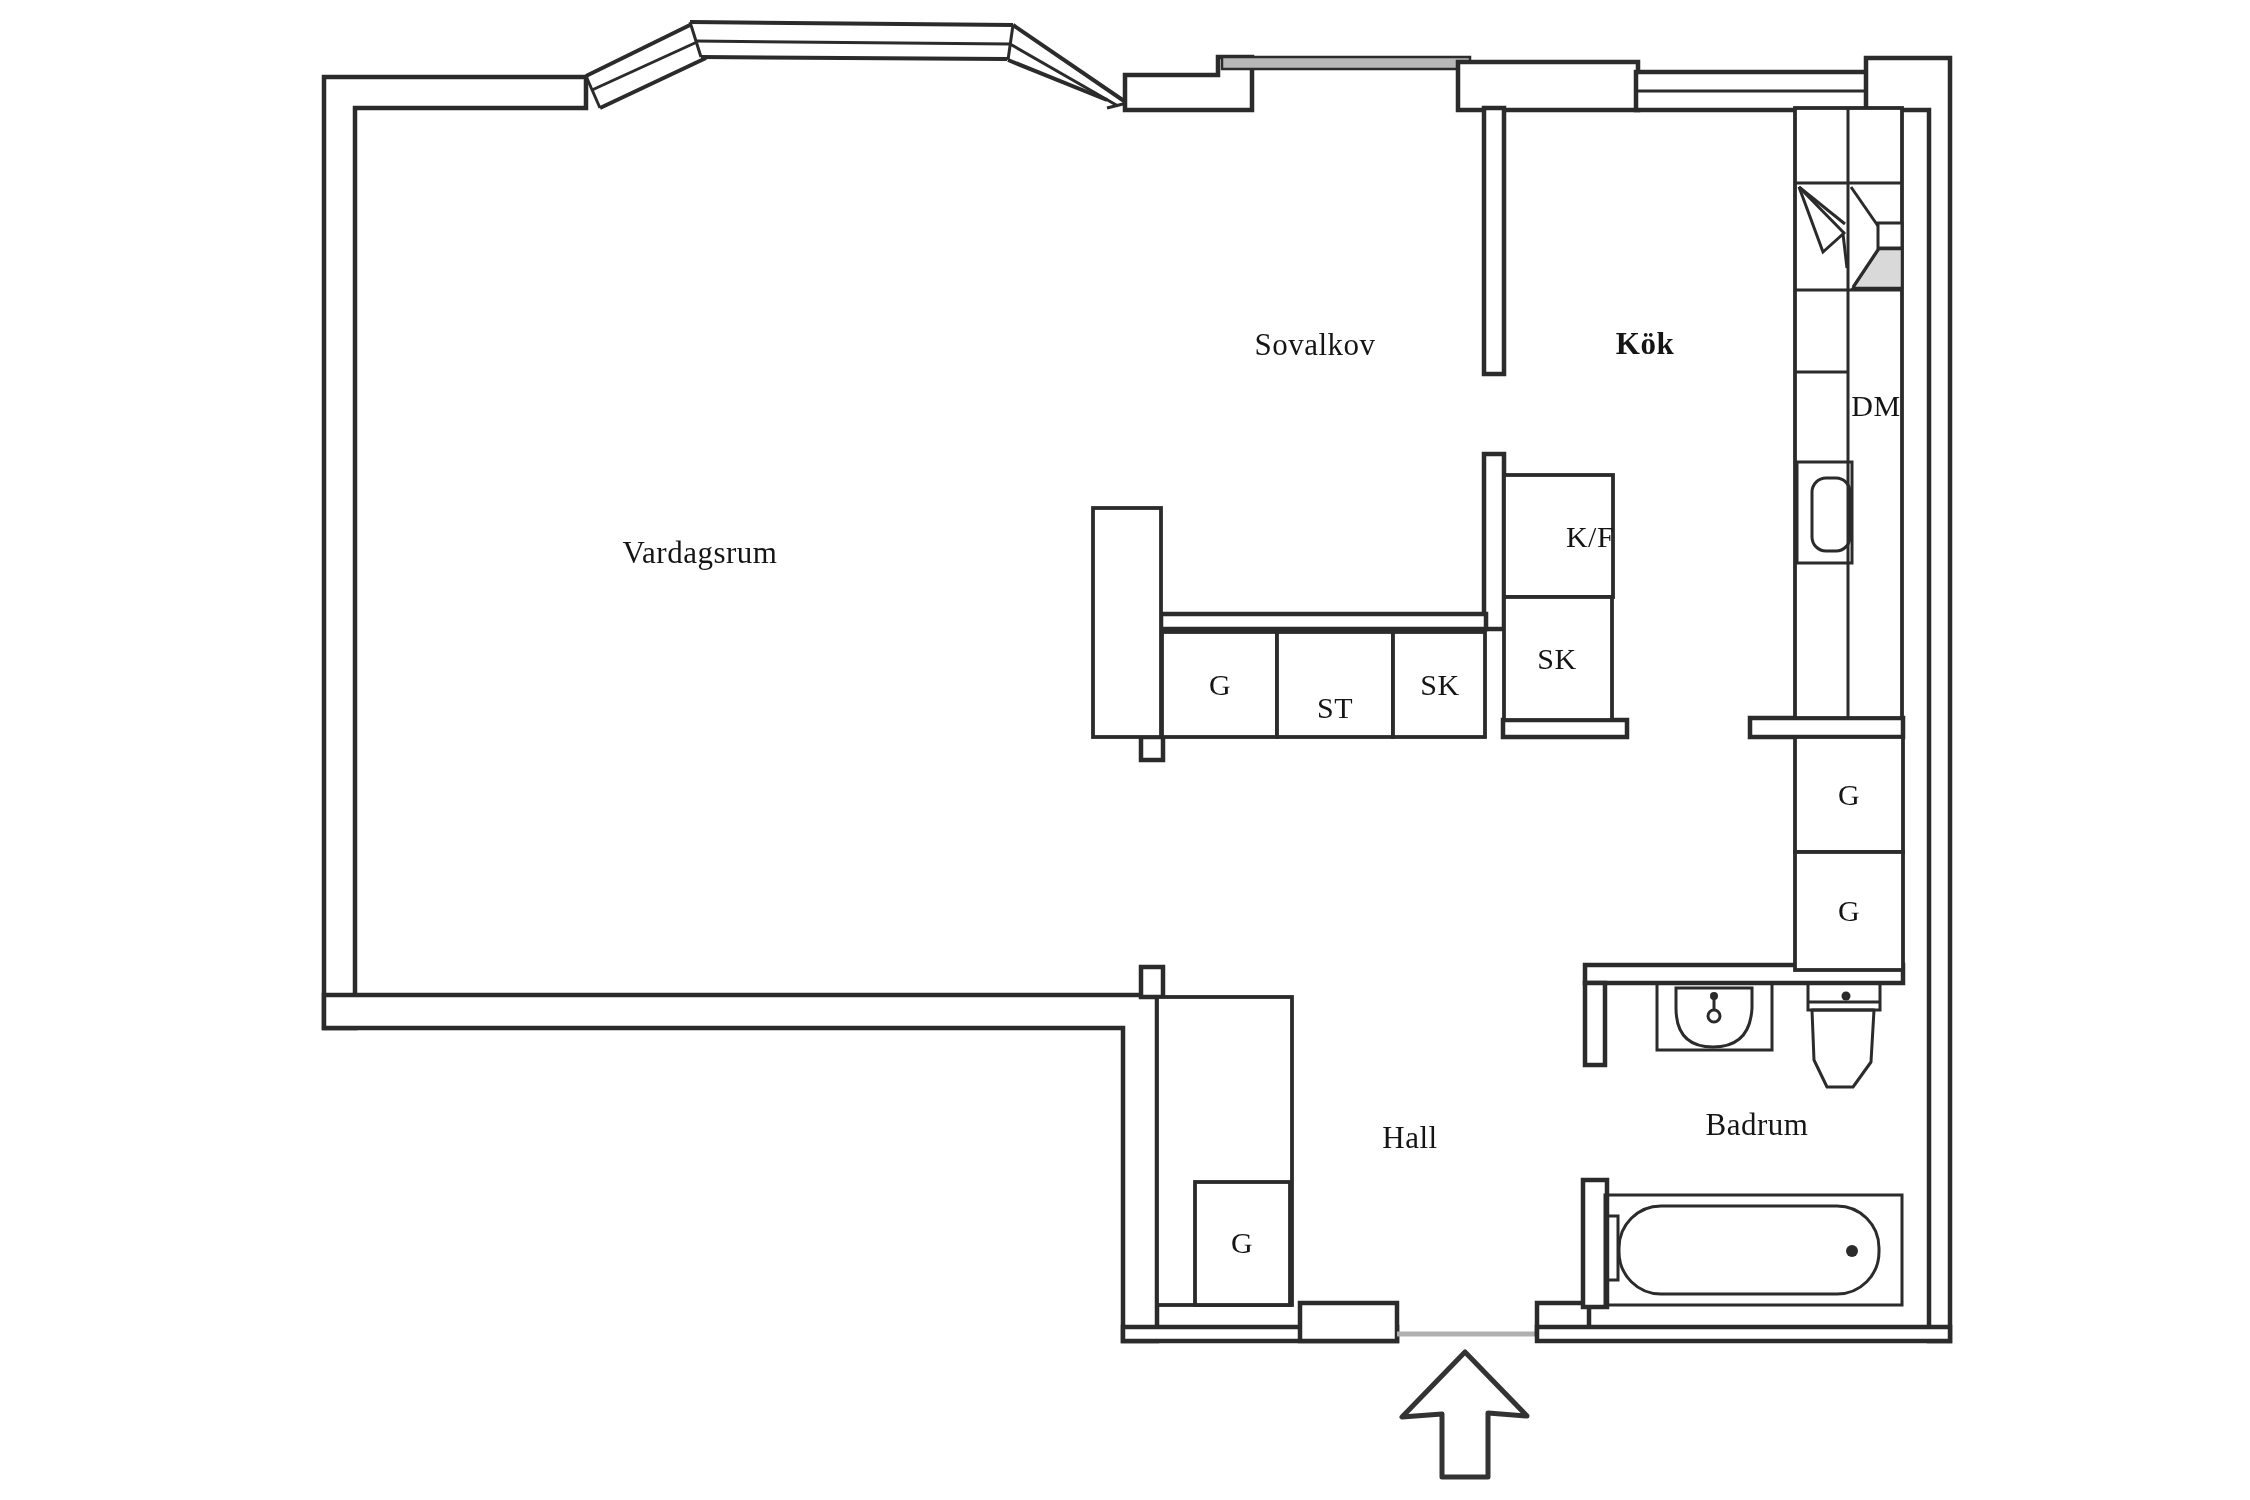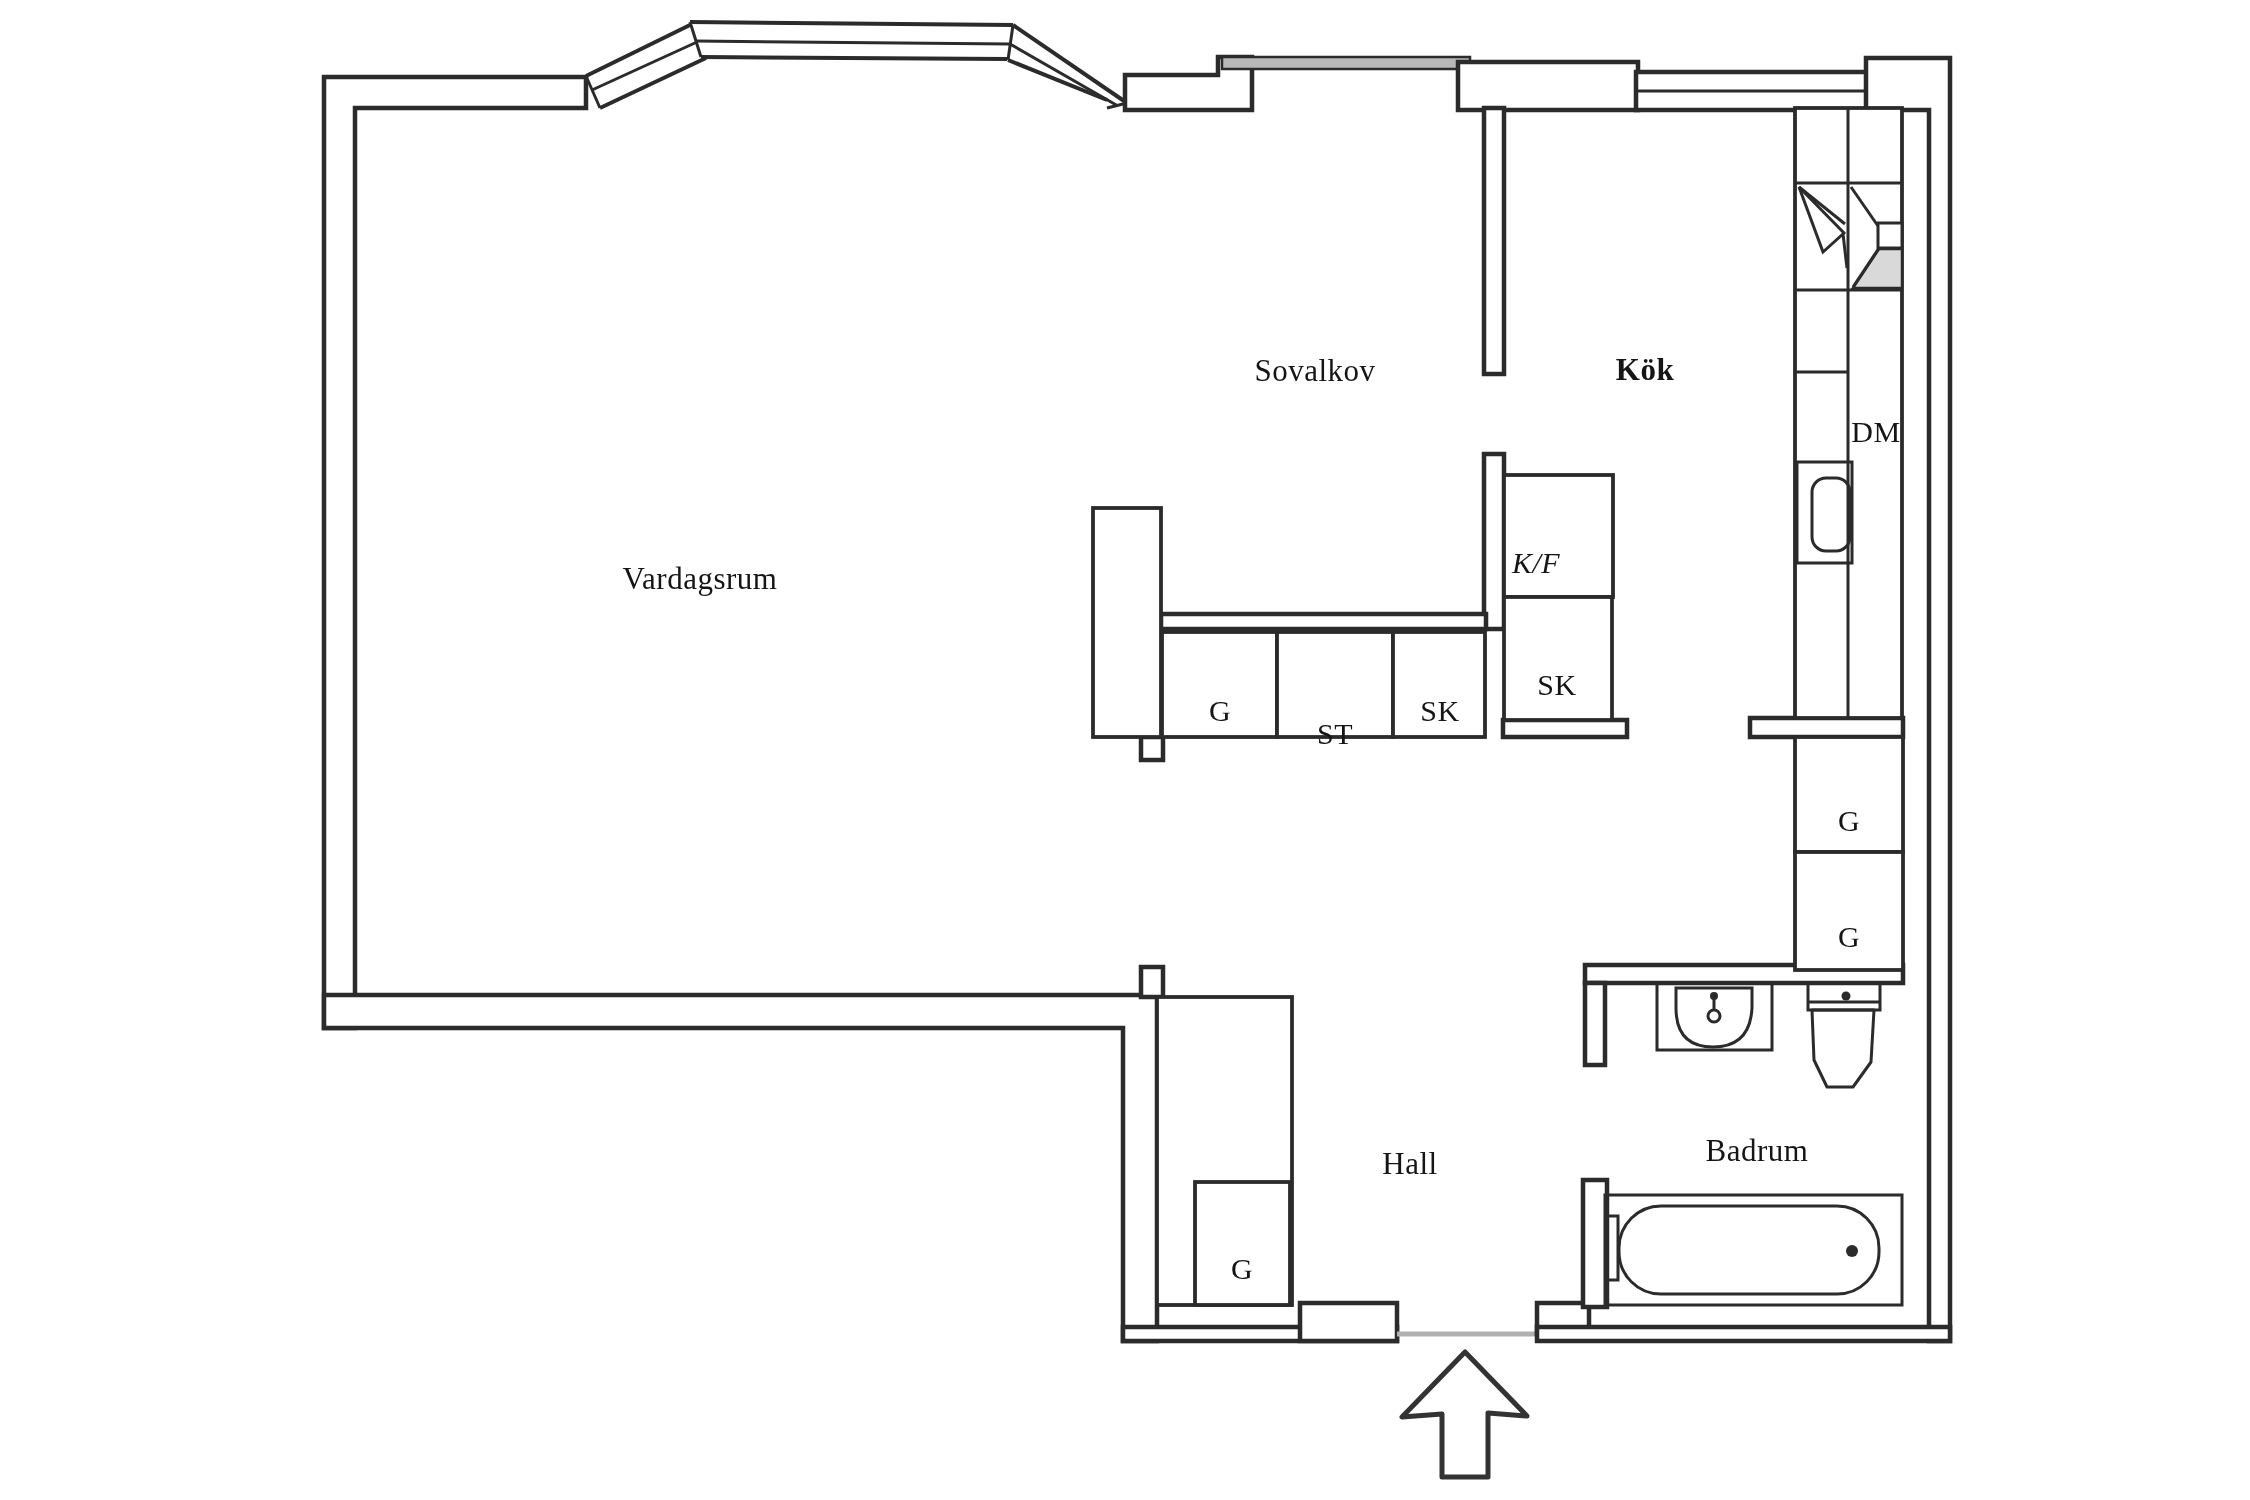--- a/index.html
+++ b/index.html
@@ -17,21 +17,20 @@
   line{stroke:#2b2b2b;stroke-width:3;}
   line.wline{stroke-width:4;}
   line.threshold{stroke:#b0b0b0;stroke-width:5;}
   .lbl{
     position:absolute;
     transform:translate(-50%,-50%);
     color:#151515;
     font-size:31px;
     letter-spacing:0.5px;
     white-space:nowrap;
-    margin-top:26px;
   }
   .lbl.small{font-size:30px;}
 </style>
 </head>
 <body>
 
 <div id="plan">
   <svg width="2250" height="1500" viewBox="0 0 2250 1500">
 
     <g>
@@ -159,21 +158,21 @@
     <polygon points="1465,1352 1402,1417 1442,1414 1442,1477 1488,1477 1488,1413 1527,1416" fill="#ffffff" stroke="#333333" stroke-width="5" stroke-linejoin="round"></polygon>
   </svg>
 
   <span class="lbl" style="left:700px;top:553px;">Vardagsrum</span>
   <span class="lbl" style="left:1315px;top:345px;">Sovalkov</span>
   <span class="lbl" style="left:1645px;top:344px;font-weight:bold;">Kök</span>
   <span class="lbl" style="left:1410px;top:1138px;">Hall</span>
   <span class="lbl" style="left:1757px;top:1125px;">Badrum</span>
 
   <span class="lbl small" style="left:1876px;top:406px;">DM</span>
-  <span class="lbl small" style="left:1536px;top:537px;font-style:italic;">K/F</span>
+  <span class="lbl small" style="left:1590px;top:537px;">K/F</span>
   <span class="lbl small" style="left:1557px;top:659px;">SK</span>
   <span class="lbl small" style="left:1220px;top:685px;">G</span>
   <span class="lbl small" style="left:1335px;top:708px;">ST</span>
   <span class="lbl small" style="left:1440px;top:685px;">SK</span>
   <span class="lbl small" style="left:1849px;top:795px;">G</span>
   <span class="lbl small" style="left:1849px;top:911px;">G</span>
   <span class="lbl small" style="left:1242px;top:1243px;">G</span>
 </div>
 
 </body></html>

